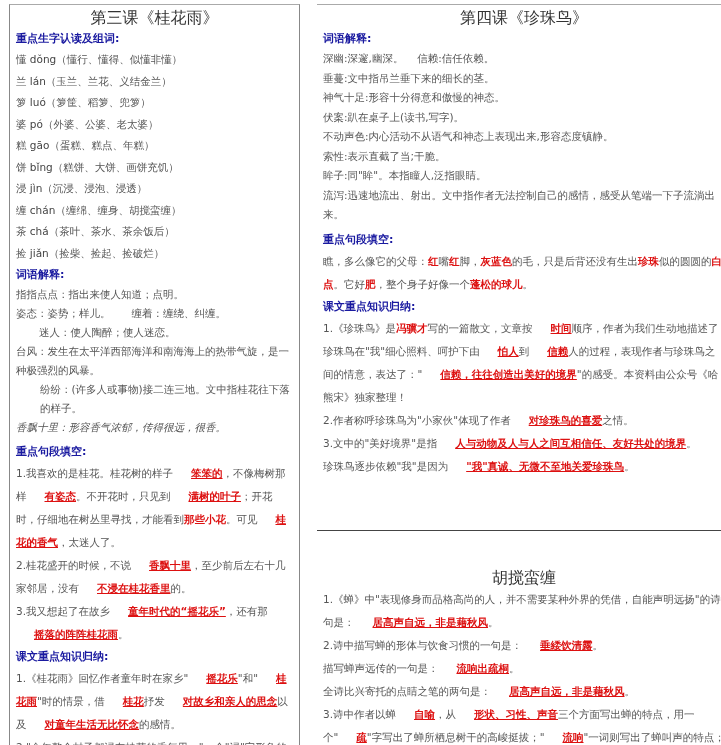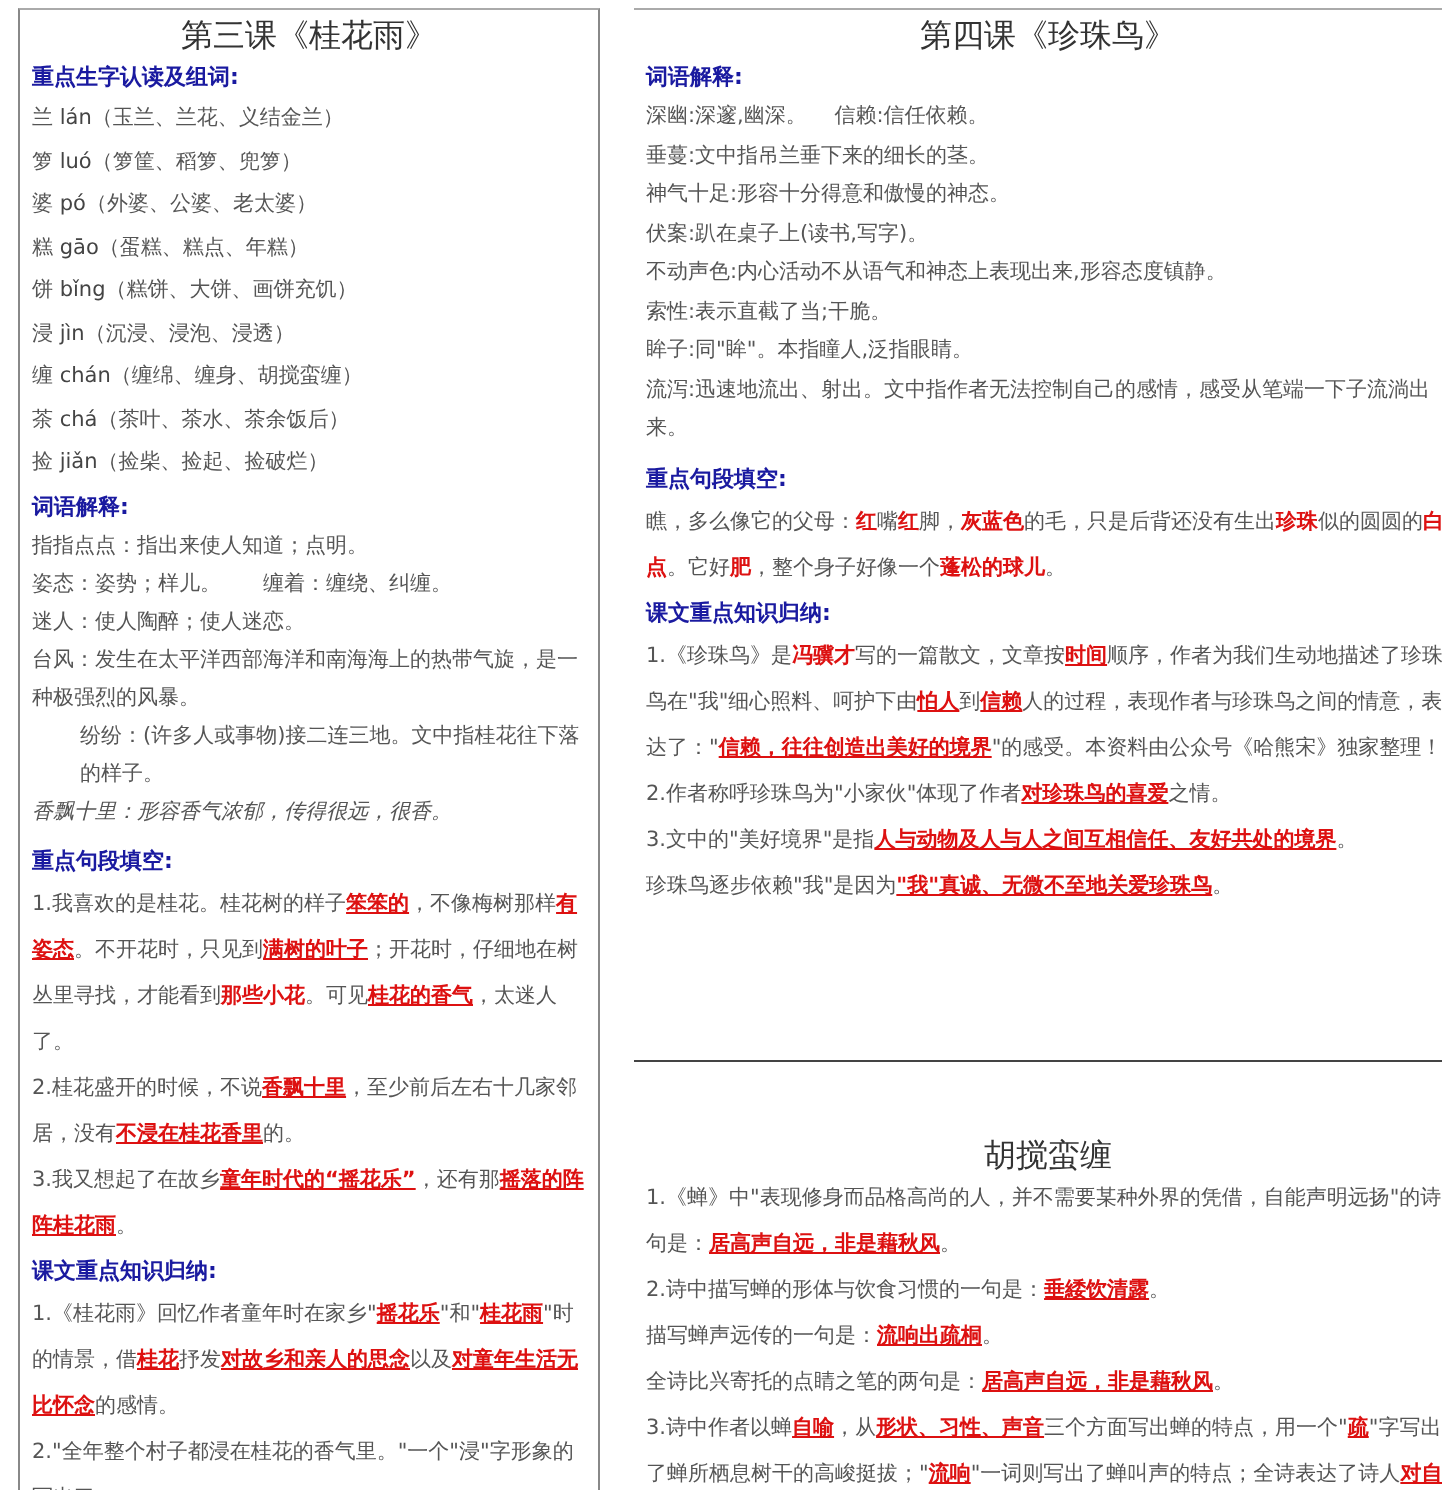--- a/index.html
+++ b/index.html
@@ -10,48 +10,49 @@
   .col-left { left: 0; width: 291px; height: 741px; border-left: 1px solid #888; border-top: 1px solid #aaa; border-right: 1px solid #888; }
   .col-right { left: 308px; width: 416px; height: 742px; border-top: 1px solid #aaa; border-right: 2px solid #f9a8d4; }
   .cell { position: absolute; left: 0; right: 0; box-sizing: border-box; padding: 0 6px 0 6px; }
   .divider { position: absolute; left: 0; right: -10px; height: 1px; background: #444; }
   .title { text-align: center; font-size: 16px; line-height: 20px; color: #333; margin-top: 3px; }
   .heading { color: #1a1aa0; font-weight: bold; font-size: 11px; line-height: 21px; }
   .line { font-size: 10.5px; line-height: 21.5px; color: #555; white-space: nowrap; }
   .para { font-size: 10.5px; line-height: 23px; color: #555; }
   .wrap { white-space: normal; word-break: break-all; }
   .py { color: #444; }
-  .hl { color: #d11; font-weight: bold; text-decoration: underline; text-decoration-color: #d11; }
+  .hl { color: #d11; font-weight: bold; text-decoration: underline; text-decoration-color: #d11; margin-left: 18px; }
   .hl-plain { color: #d11; font-weight: bold; }
   .gap { height: 4px; }
 </style>
 </head>
 <body>
 
 <div class="page">
 
   <div class="col col-left">
     <div class="cell" style="top:0;">
       <div class="title">第三课《桂花雨》</div>
       <div class="heading">重点生字认读及组词:</div>
 
+      <div class="line"><span>懂</span> <span class="py">dǒng</span><span>（懂行、懂得、似懂非懂）</span></div>
       <div class="line"><span>兰</span> <span class="py">lán</span><span>（玉兰、兰花、义结金兰）</span></div>
       <div class="line"><span>箩</span> <span class="py">luó</span><span>（箩筐、稻箩、兜箩）</span></div>
       <div class="line"><span>婆</span> <span class="py">pó</span><span>（外婆、公婆、老太婆）</span></div>
       <div class="line"><span>糕</span> <span class="py">gāo</span><span>（蛋糕、糕点、年糕）</span></div>
       <div class="line"><span>饼</span> <span class="py">bǐng</span><span>（糕饼、大饼、画饼充饥）</span></div>
       <div class="line"><span>浸</span> <span class="py">jìn</span><span>（沉浸、浸泡、浸透）</span></div>
       <div class="line"><span>缠</span> <span class="py">chán</span><span>（缠绵、缠身、胡搅蛮缠）</span></div>
       <div class="line"><span>茶</span> <span class="py">chá</span><span>（茶叶、茶水、茶余饭后）</span></div>
       <div class="line"><span>捡</span> <span class="py">jiǎn</span><span>（捡柴、捡起、捡破烂）</span></div>
 
       <div class="heading">词语解释:</div>
       <div class="line wrap" style="line-height:19px;">指指点点：指出来使人知道；点明。</div>
       <div class="line wrap" style="line-height:19px;">姿态：姿势；样儿。　　缠着：缠绕、纠缠。</div>
-      <div class="line wrap" style="line-height:19px;">迷人：使人陶醉；使人迷恋。</div>
+      <div class="line wrap" style="line-height:19px;margin-left:23px;">迷人：使人陶醉；使人迷恋。</div>
       <div class="line wrap" style="line-height:19px;">台风：发生在太平洋西部海洋和南海海上的热带气旋，是一种极强烈的风暴。</div>
       <div class="line wrap" style="line-height:19px;margin-left:24px;">纷纷：(许多人或事物)接二连三地。文中指桂花往下落的样子。</div>
       <div class="line wrap" style="line-height:19px;font-style:italic;">香飘十里：形容香气浓郁，传得很远，很香。</div>
 
       <div class="gap"></div>
       <div class="heading">重点句段填空:</div>
       <div class="para">
         <span>1.我喜欢的是桂花。桂花树的样子</span><span class="hl">笨笨的</span><span>，不像梅树那样</span><span class="hl">有姿态</span><span>。不开花时，只见到</span><span class="hl">满树的叶子</span><span>；开花时，仔细地在树丛里寻找，才能看到</span><span class="hl-plain">那些小花</span><span>。可见</span><span class="hl">桂花的香气</span><span>，太迷人了。</span>
       </div>
       <div class="para">

